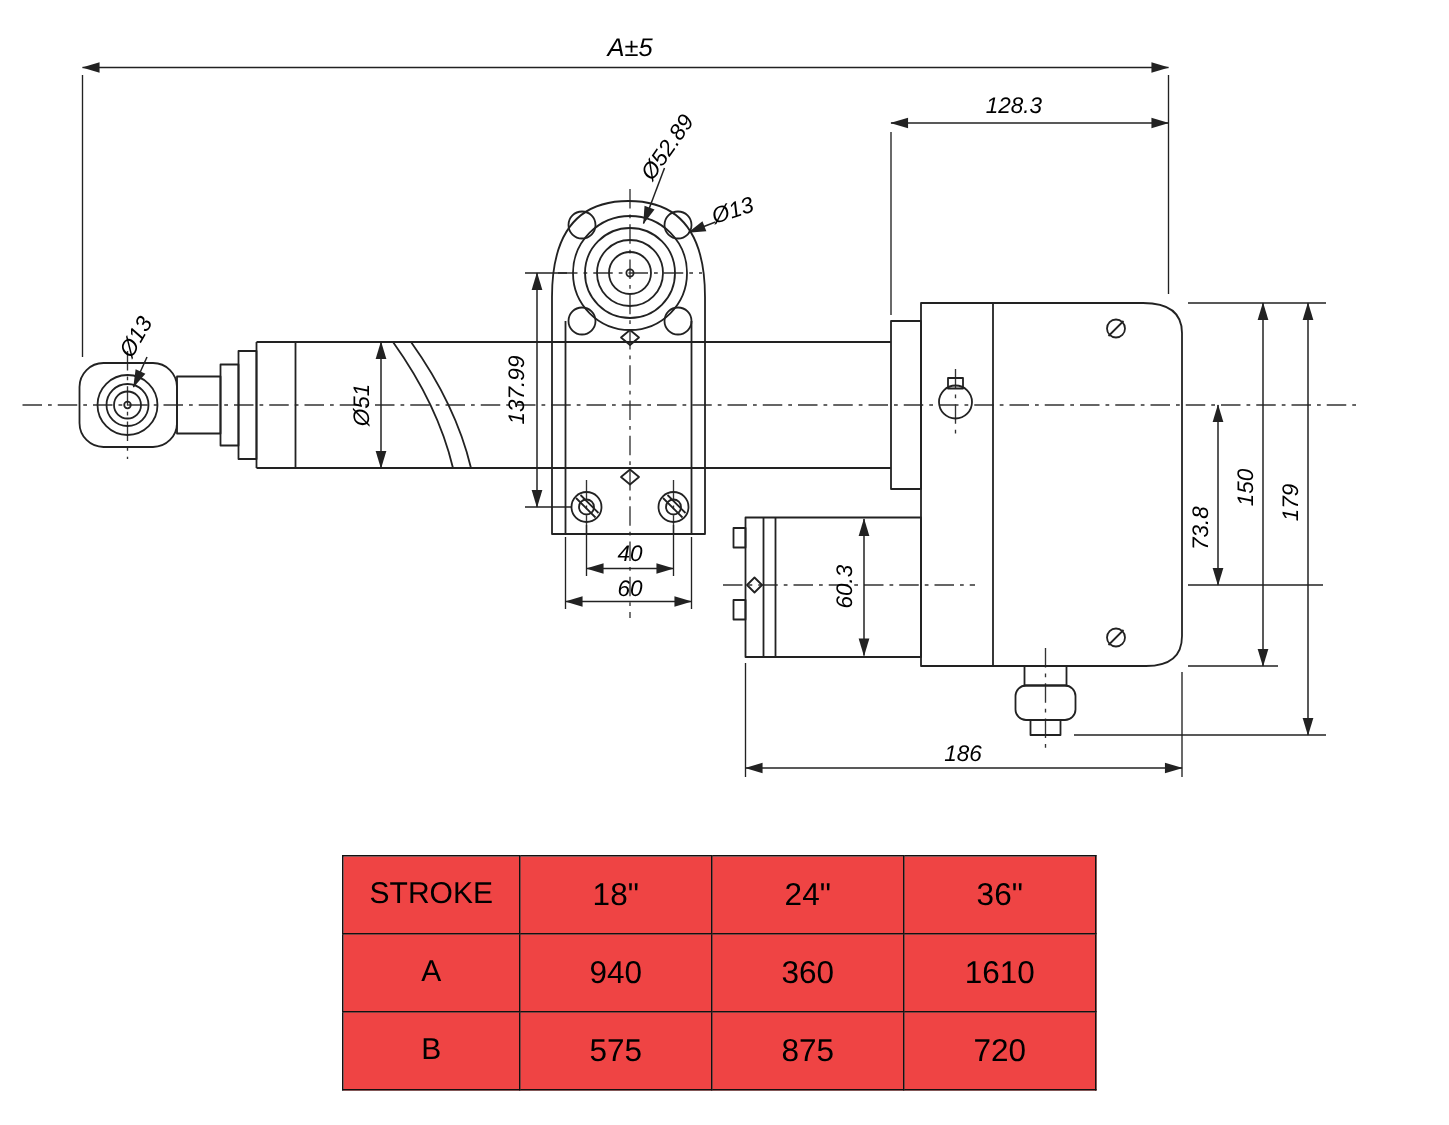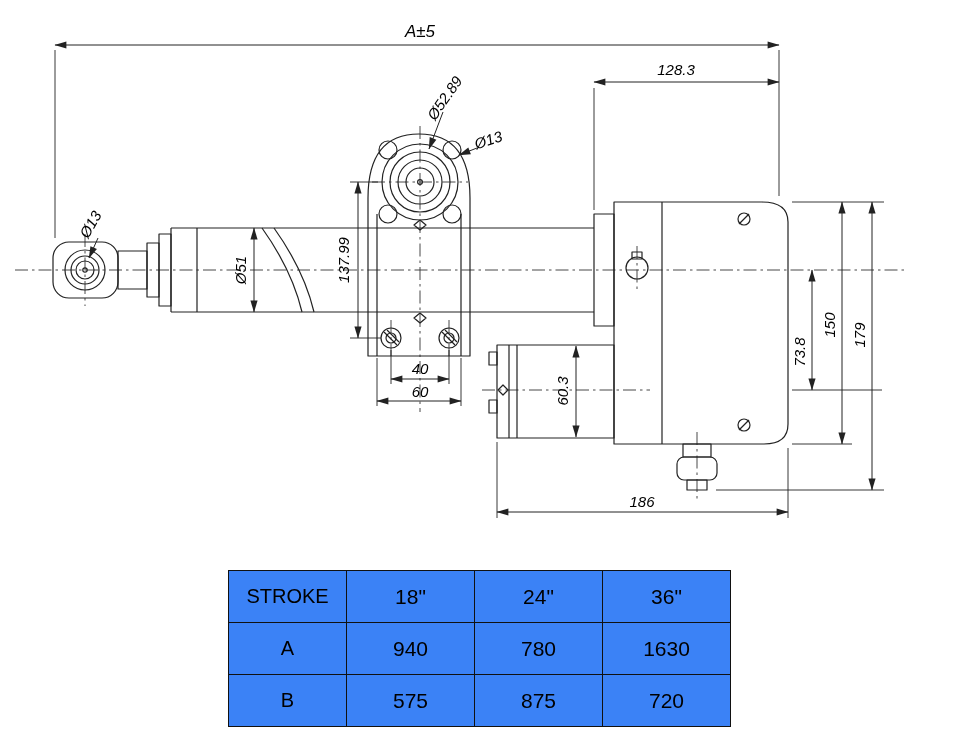--- a/index.html
+++ b/index.html
@@ -20,21 +20,21 @@
   .dtxt-lg { font:italic 17px "Liberation Sans", sans-serif; fill:#000; }
 
   
   .spec-table {
     position:absolute; left:228px; top:570px;
     border-collapse:collapse; table-layout:fixed;
   }
   .spec-table td {
     border:1.5px solid #111;
     text-align:center; vertical-align:middle;
-    height:49px; font-size:21px; background:#3b82f6;
+    height:49px; font-size:21px; background:#ef4444;
   }
   .spec-table td.c0 { width:115px; font-size:20px; }
   .spec-table td.c  { width:125px; }
 </style>
 </head>
 <body>
 
 <svg class="drawing-svg" width="966" height="545" viewBox="0 0 966 545">
   <defs>
     <marker id="arr" viewBox="0 0 12 8" markerWidth="13" markerHeight="9" refX="11.5" refY="4" orient="auto-start-reverse" markerUnits="userSpaceOnUse">
@@ -186,22 +186,22 @@
   <tbody>
     <tr>
       <td class="c0">STROKE</td>
       <td class="c">18"</td>
       <td class="c">24"</td>
       <td class="c">36"</td>
     </tr>
     <tr>
       <td class="c0">A</td>
       <td class="c">940</td>
-      <td class="c">780</td>
-      <td class="c">1630</td>
+      <td class="c">360</td>
+      <td class="c">1610</td>
     </tr>
     <tr>
       <td class="c0">B</td>
       <td class="c">575</td>
       <td class="c">875</td>
       <td class="c">720</td>
     </tr>
   </tbody>
 </table>
 

